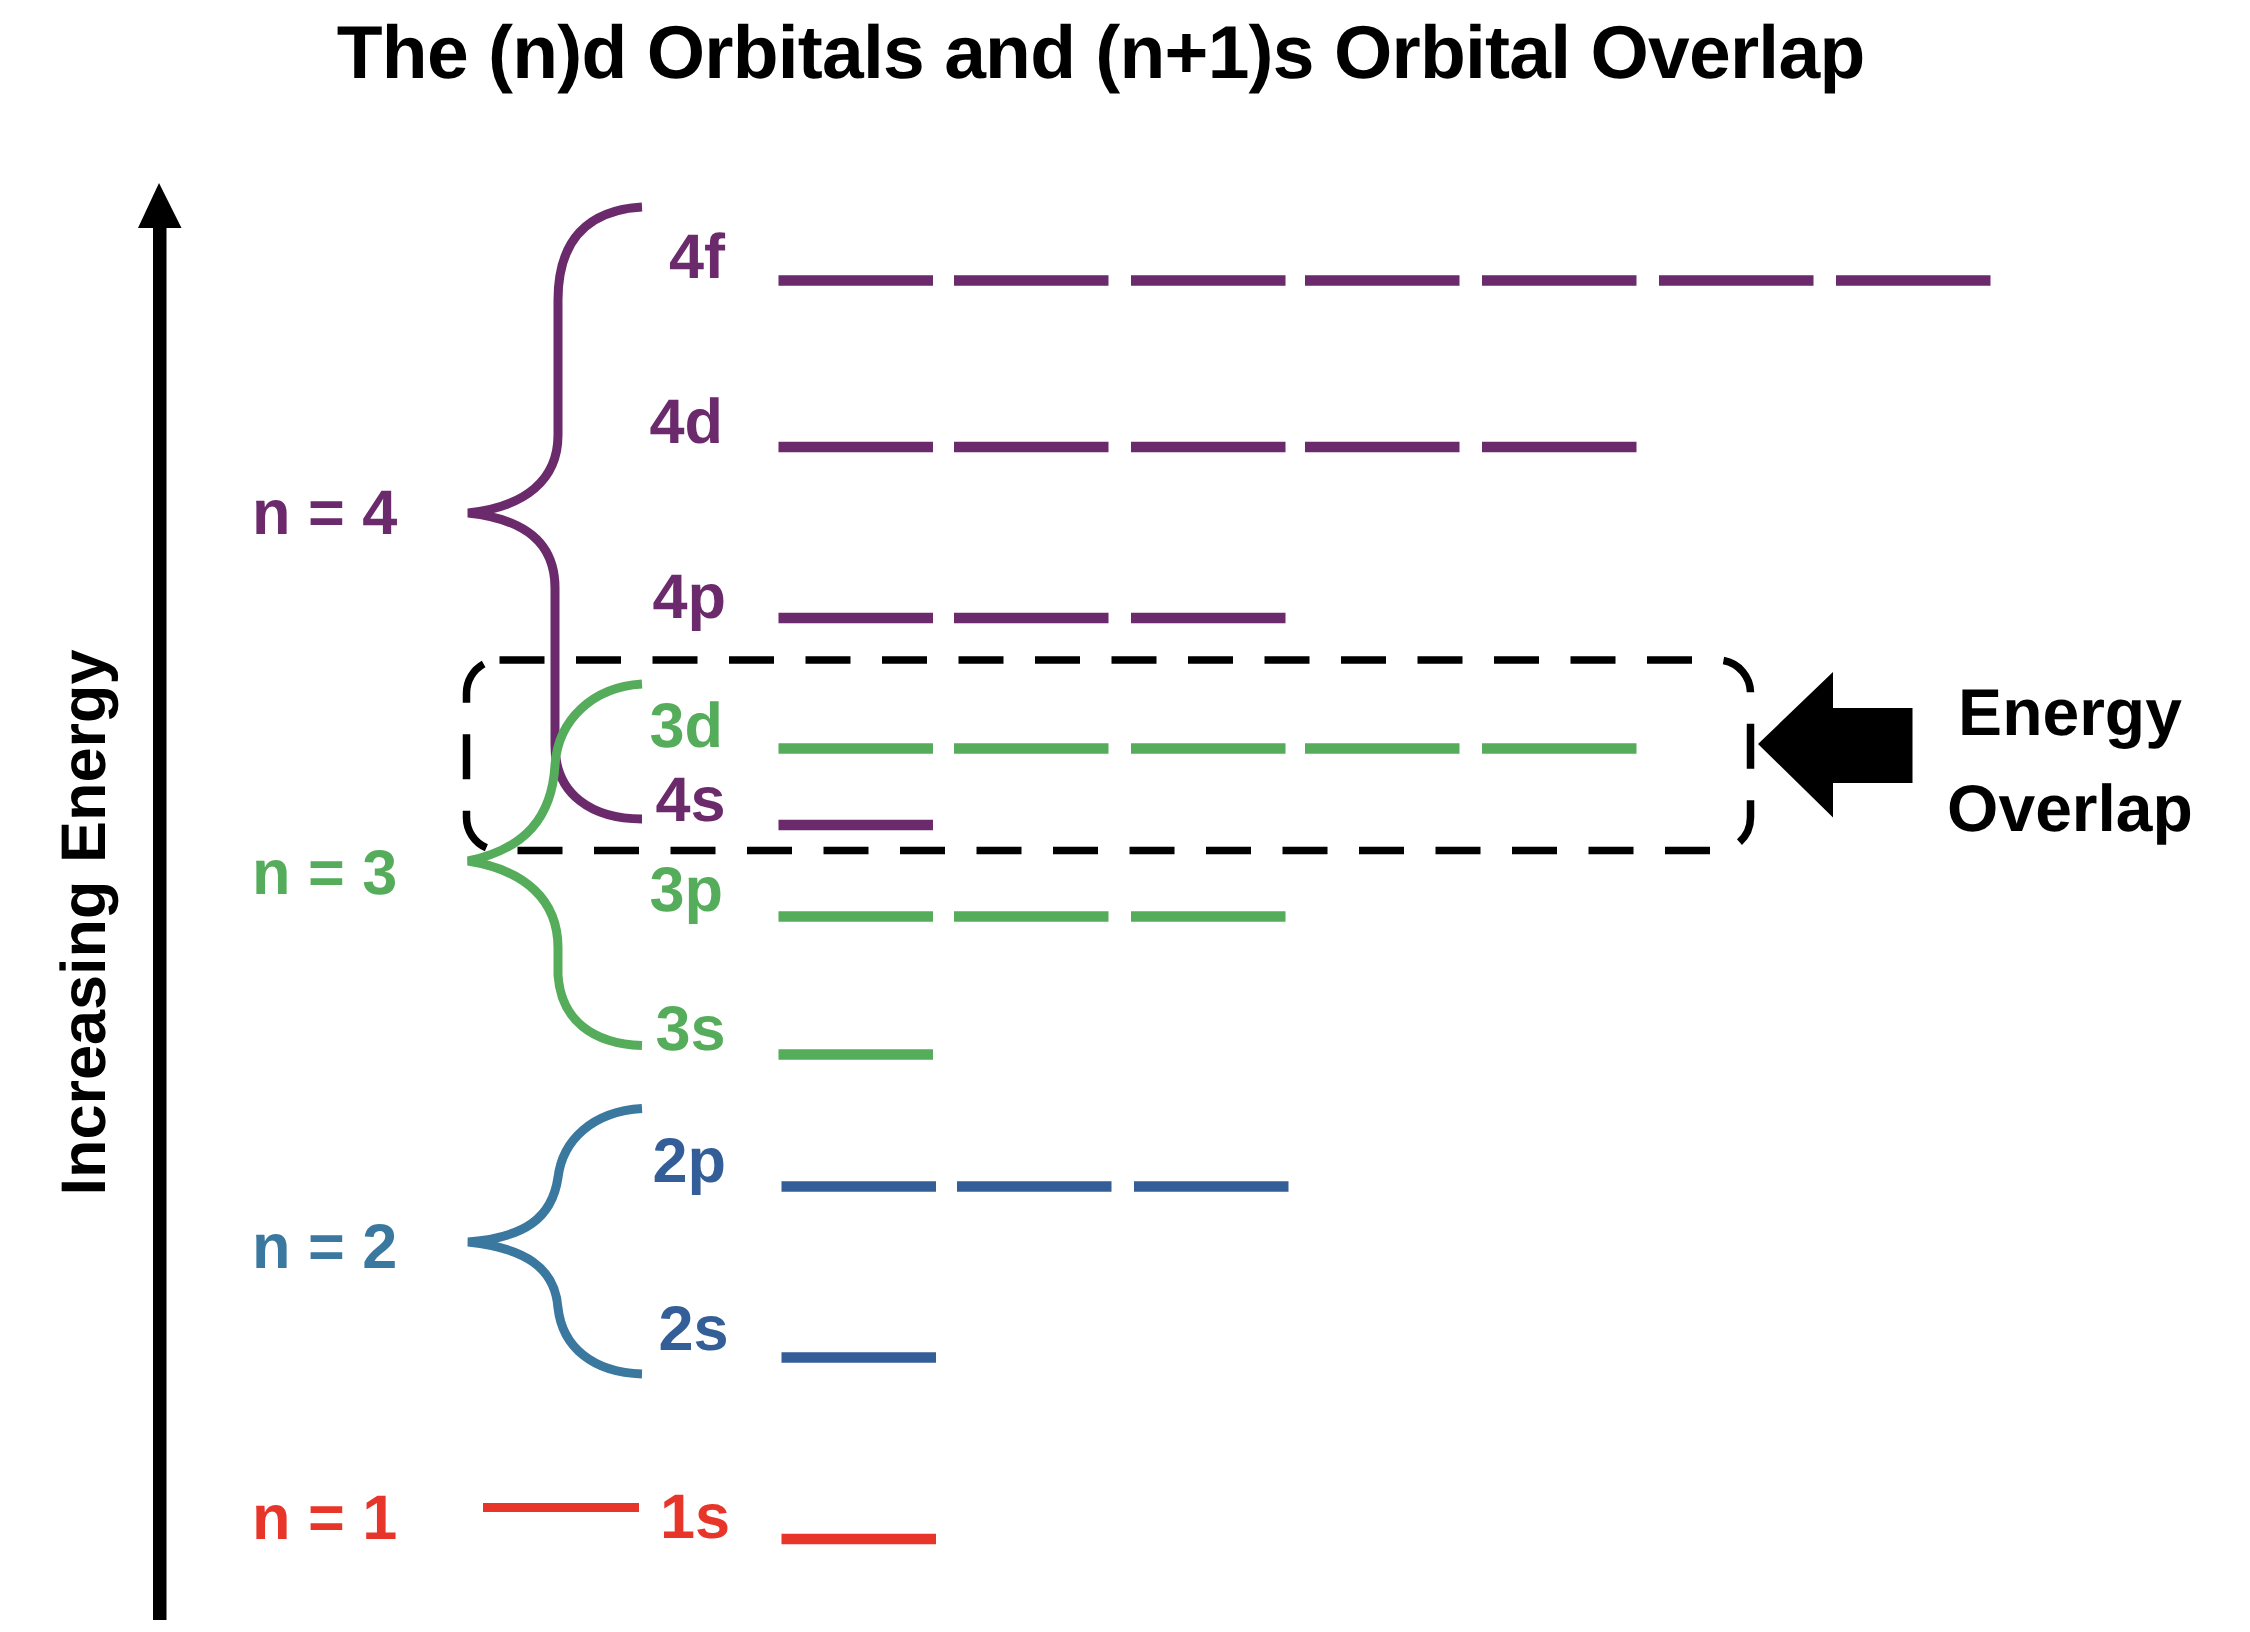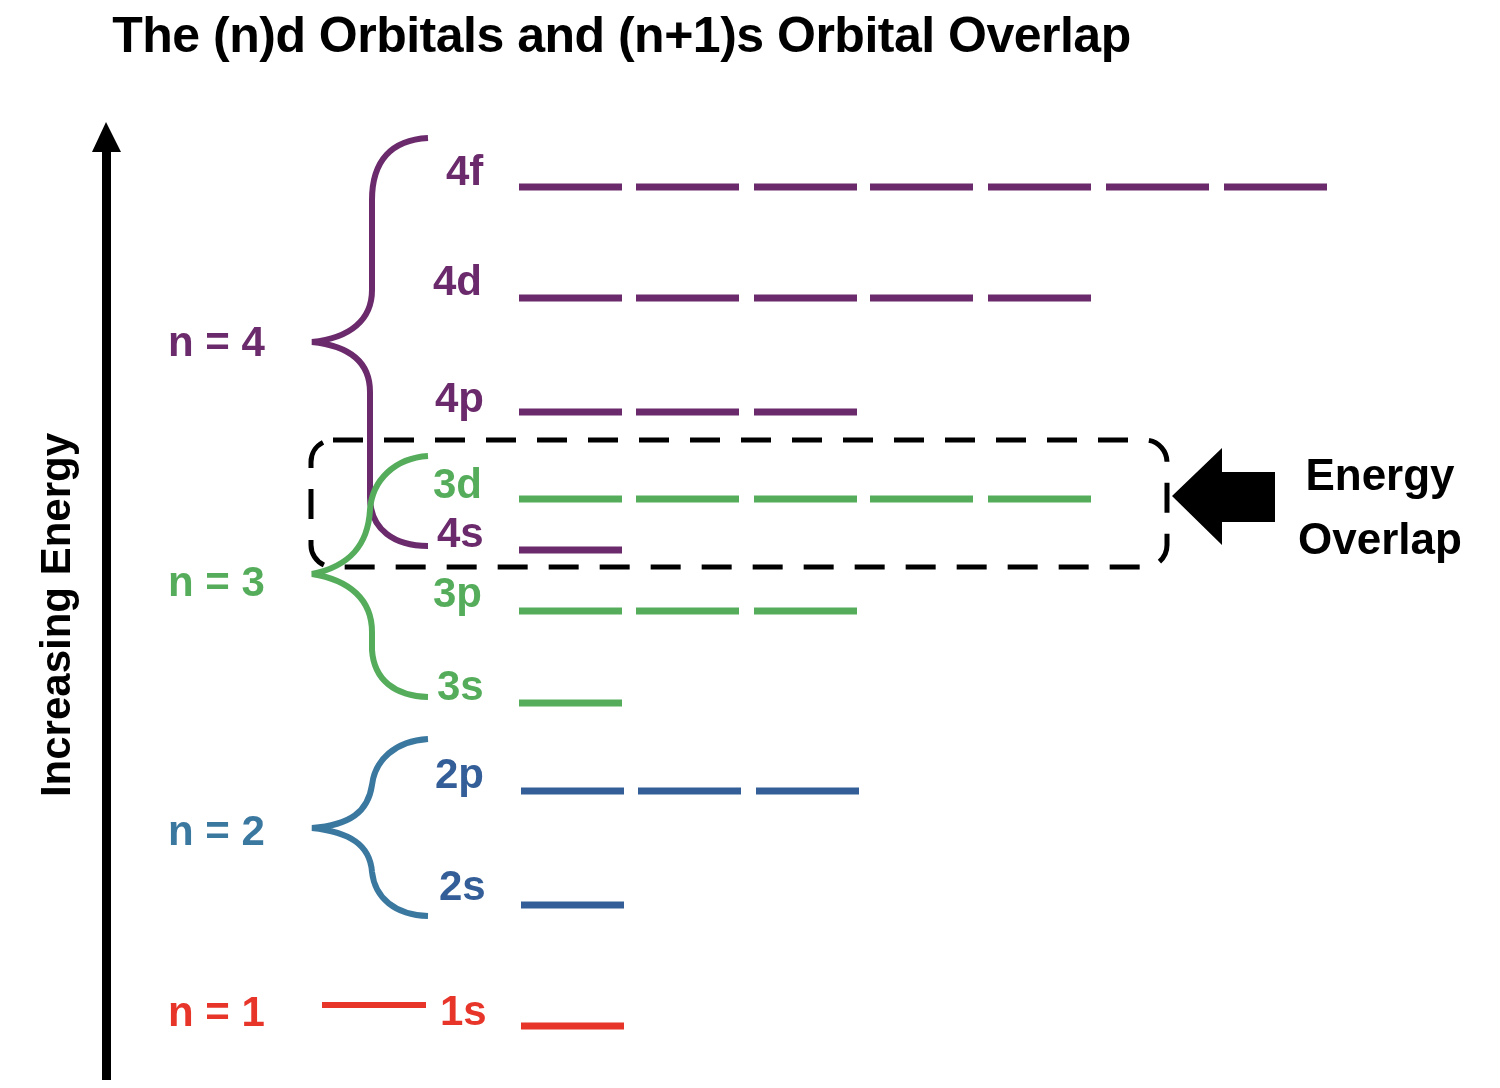--- a/index.html
+++ b/index.html
@@ -1,17 +1,17 @@
 <!DOCTYPE html>
 <html><head>
 <meta charset="utf-8">
 <style>
   html, body { margin:0; padding:0; background:#ffffff; }
   body { width:1500px; height:1088px; position:relative; overflow:hidden; font-family:"Liberation Sans", sans-serif; }
-  .title { position:absolute; left:0; top:6px; width:1243px; text-align:center; font-weight:bold; font-size:50px; color:#000; letter-spacing:-0.5px; }
+  .title { position:absolute; left:0; top:6px; width:1243px; text-align:right; font-weight:bold; font-size:50px; color:#000; letter-spacing:-0.5px; }
   svg { position:absolute; left:0; top:0; }
   .lbl { font-family:"Liberation Sans", sans-serif; font-weight:bold; }
 </style>
 </head>
 <body>
 
 <div class="title">The (n)d Orbitals and (n+1)s Orbital Overlap</div>
 
 <svg width="1500" height="1088" viewBox="0 0 1500 1088">
 

